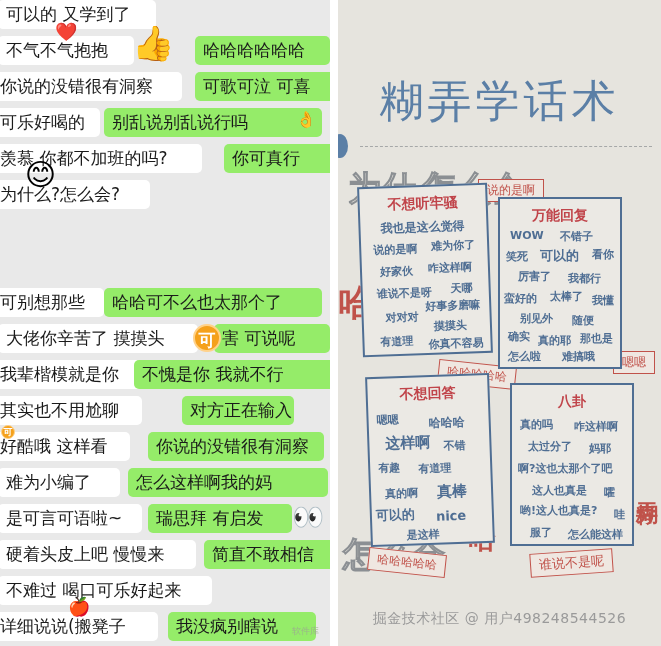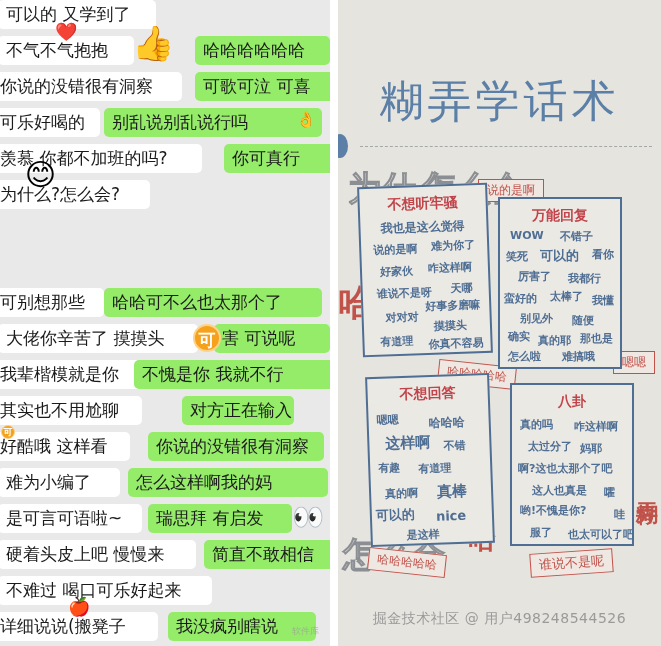--- a/index.html
+++ b/index.html
@@ -225,24 +225,24 @@
     <span class="card-item" style="left:4px;top:128px;font-size:13px">可以的</span>
     <span class="card-item" style="left:64px;top:132px;font-size:13px">nice</span>
     <span class="card-item" style="left:34px;top:150px">是这样</span>
   </div>
 
   <div class="card" style="left:172px;top:383px;width:124px;height:163px">
     <div class="card-title">八卦</div>
     <span class="card-item" style="left:8px;top:32px">真的吗</span>
     <span class="card-item" style="left:62px;top:34px">咋这样啊</span>
     <span class="card-item" style="left:16px;top:54px">太过分了</span>
-    <span class="card-item" style="left:68px;top:56px">妈耶</span>
+    <span class="card-item" style="left:77px;top:56px">妈耶</span>
     <span class="card-item" style="left:6px;top:76px">啊?这也太那个了吧</span>
     <span class="card-item" style="left:20px;top:98px">这人也真是</span>
     <span class="card-item" style="left:92px;top:100px">嚯</span>
-    <span class="card-item" style="left:8px;top:118px">哟!不愧是你?</span>
+    <span class="card-item" style="left:8px;top:118px">哟!这人也真是?</span>
     <span class="card-item" style="left:102px;top:122px">哇</span>
     <span class="card-item" style="left:18px;top:140px">服了</span>
-    <span class="card-item" style="left:56px;top:142px">也太可以了吧</span>
+    <span class="card-item" style="left:56px;top:142px">怎么能这样</span>
   </div>
 
   <div class="footer-wm">掘金技术社区 @ 用户4982485445​26</div>
 </div>
 
 </body></html>

